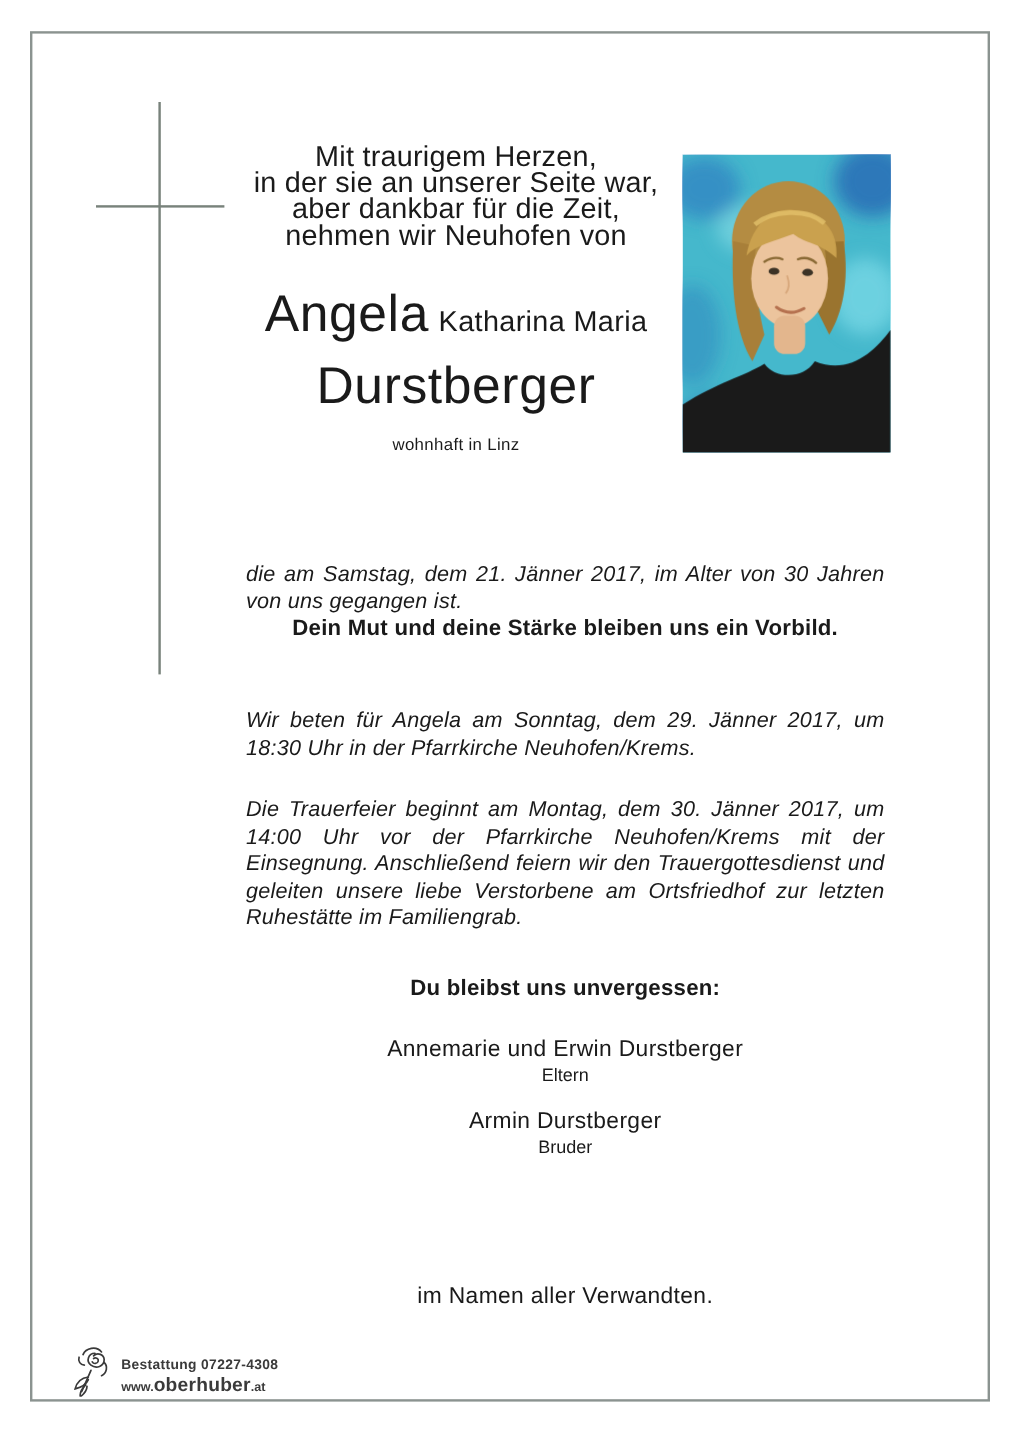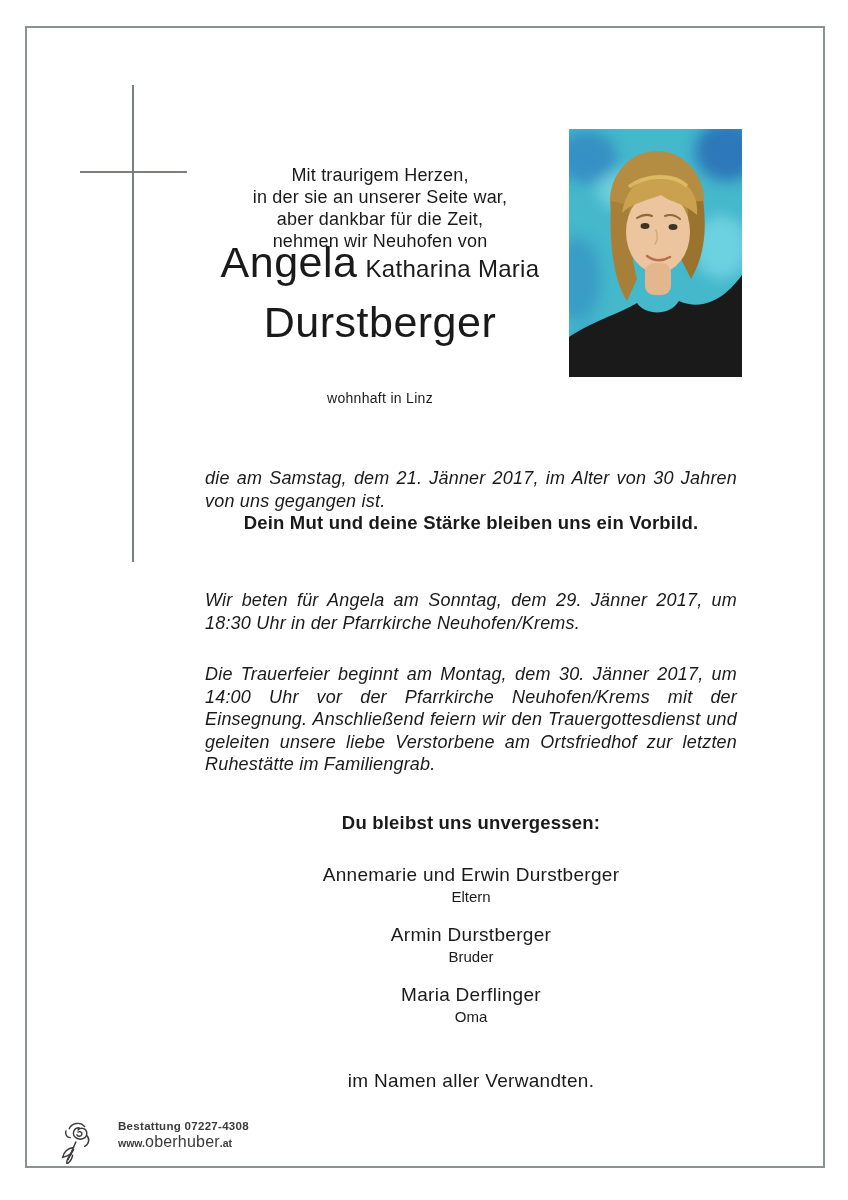--- a/index.html
+++ b/index.html
@@ -17,28 +17,28 @@
     position:absolute;left:25px;top:26px;width:796px;height:1138px;
     border:2px solid #8b9390;
     pointer-events:none;
   }
   
   .cross-v{position:absolute;left:132px;top:85px;width:2px;height:477px;background:#78827b;}
   .cross-h{position:absolute;left:80px;top:171px;width:107px;height:2px;background:#78827b;}
 
   .intro{
     position:absolute;left:205px;top:120px;width:350px;
-    text-align:center;font-size:18px;line-height:22px;letter-spacing:.2px;margin-top:44px;
+    text-align:center;font-size:24px;line-height:22px;letter-spacing:.2px;
   }
   .name-block{position:absolute;left:205px;top:238px;width:350px;text-align:center;}
   .name-line1{line-height:48px;white-space:nowrap;}
   .first-name,.last-name{font-size:43px;letter-spacing:.5px;}
   .middle-names{font-size:24px;letter-spacing:.3px;margin-left:8px;}
   .name-line2{font-size:43px;line-height:52px;letter-spacing:.5px;}
-  .residence{position:absolute;left:205px;top:362px;width:350px;text-align:center;font-size:14px;letter-spacing:.3px;margin-top:28px;}
+  .residence{position:absolute;left:205px;top:362px;width:350px;text-align:center;font-size:14px;letter-spacing:.3px;}
 
   .photo{
     position:absolute;left:569px;top:129px;width:173px;height:248px;
     overflow:hidden;background:#45b8cc;
   }
   .photo svg{display:block;width:100%;height:100%;}
 
   .para{
     position:absolute;left:205px;width:532px;
     font-size:18px;line-height:22.5px;letter-spacing:.2px;
@@ -57,27 +57,27 @@
 
   .mourner{position:absolute;left:205px;width:532px;text-align:center;}
   .mourner .m-names{font-size:19px;line-height:22px;letter-spacing:.3px;}
   .mourner .m-relation{font-size:15px;line-height:18px;margin-top:2px;}
   .mourner-1{top:864px;}
   .mourner-2{top:924px;}
   .mourner-3{top:984px;}
 
   .funeral-logo{
     position:absolute;left:60px;top:1120px;
-    display:flex;align-items:flex-start;gap:22px;color:#3a3a3a;
+    display:flex;align-items:flex-end;gap:5px;color:#3a3a3a;
   }
   .rose{width:36px;height:44px;flex:0 0 auto;}
   .logo-text{display:flex;flex-direction:column;line-height:1.15;}
   .logo-line1{font-size:11.5px;font-weight:bold;letter-spacing:.3px;}
   .logo-line2{font-size:10.5px;font-weight:bold;display:flex;align-items:baseline;}
-  .logo-line2 .brand{font-size:16px;font-weight:normal;letter-spacing:.2px;}
+  .logo-line2 .brand{font-size:16px;font-weight:bold;letter-spacing:.2px;}
 </style>
 </head>
 <body>
 
 <div class="stage">
 
   <div class="frame"></div>
 
   <div>
     <div class="cross-v"></div>
@@ -151,24 +151,20 @@
   <div class="center-line unforgotten">Du bleibst uns unvergessen:</div>
 
   <div class="mourner mourner-1">
     <div class="m-names">Annemarie und Erwin Durstberger</div>
     <div class="m-relation">Eltern</div>
   </div>
   <div class="mourner mourner-2">
     <div class="m-names">Armin Durstberger</div>
     <div class="m-relation">Bruder</div>
   </div>
-  <div class="mourner mourner-3">
-    <div class="m-names">Maria Derflinger</div>
-    <div class="m-relation">Oma</div>
-  </div>
 
   <div class="center-line closing">im Namen aller Verwandten.</div>
 
   <div class="funeral-logo">
     <svg class="rose" viewBox="0 0 30 40" xmlns="http://www.w3.org/2000/svg">
       <g fill="none" stroke="#3a3a3a" stroke-width="1.3" stroke-linecap="round">
         <path d="M15,9 c3,-3 8,-1 8,3 c0,5 -6,7 -10,4 c-4,-3 -2,-9 3,-9"></path>
         <path d="M15,11 c1.5,-1 4,0 3.5,2 c-0.5,2 -3.5,2.5 -4.5,0.5"></path>
         <path d="M7,8 c2,-5 10,-7 14,-2"></path>
         <path d="M23,14 c3,3 2,8 -2,10"></path>

